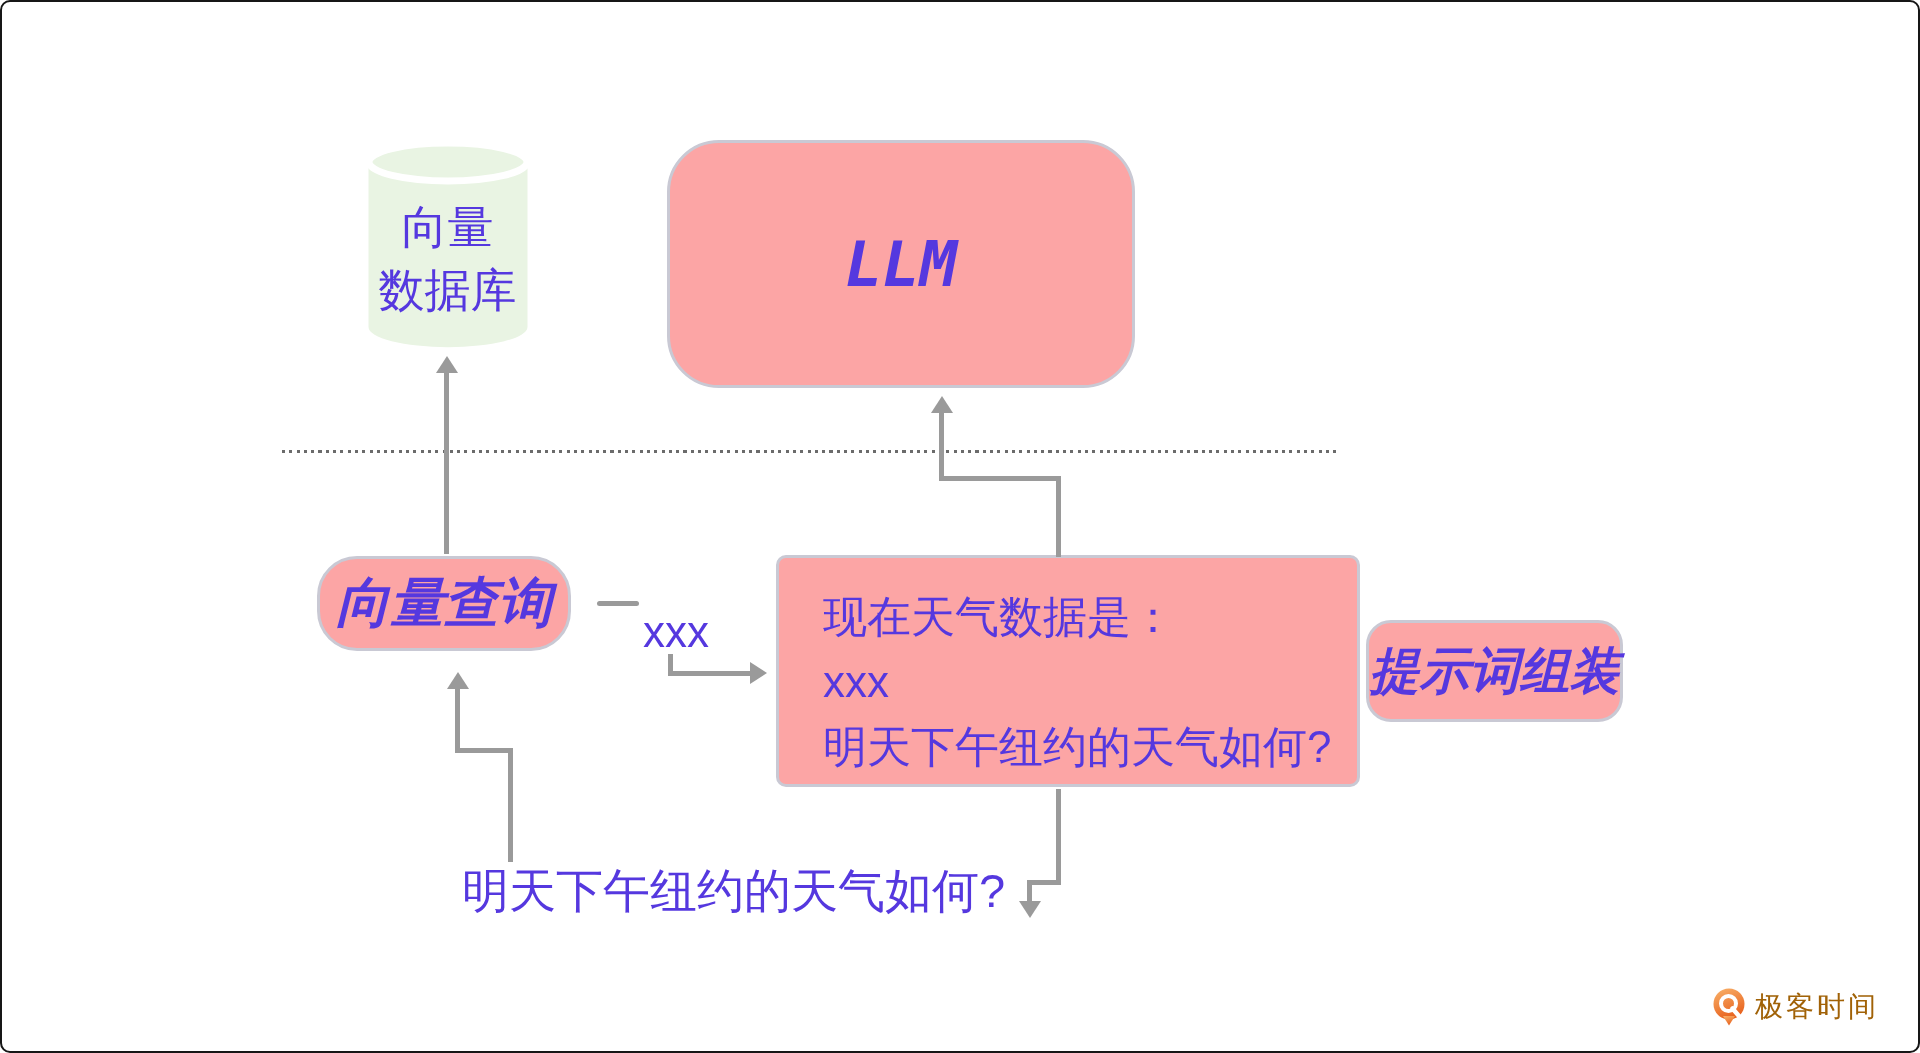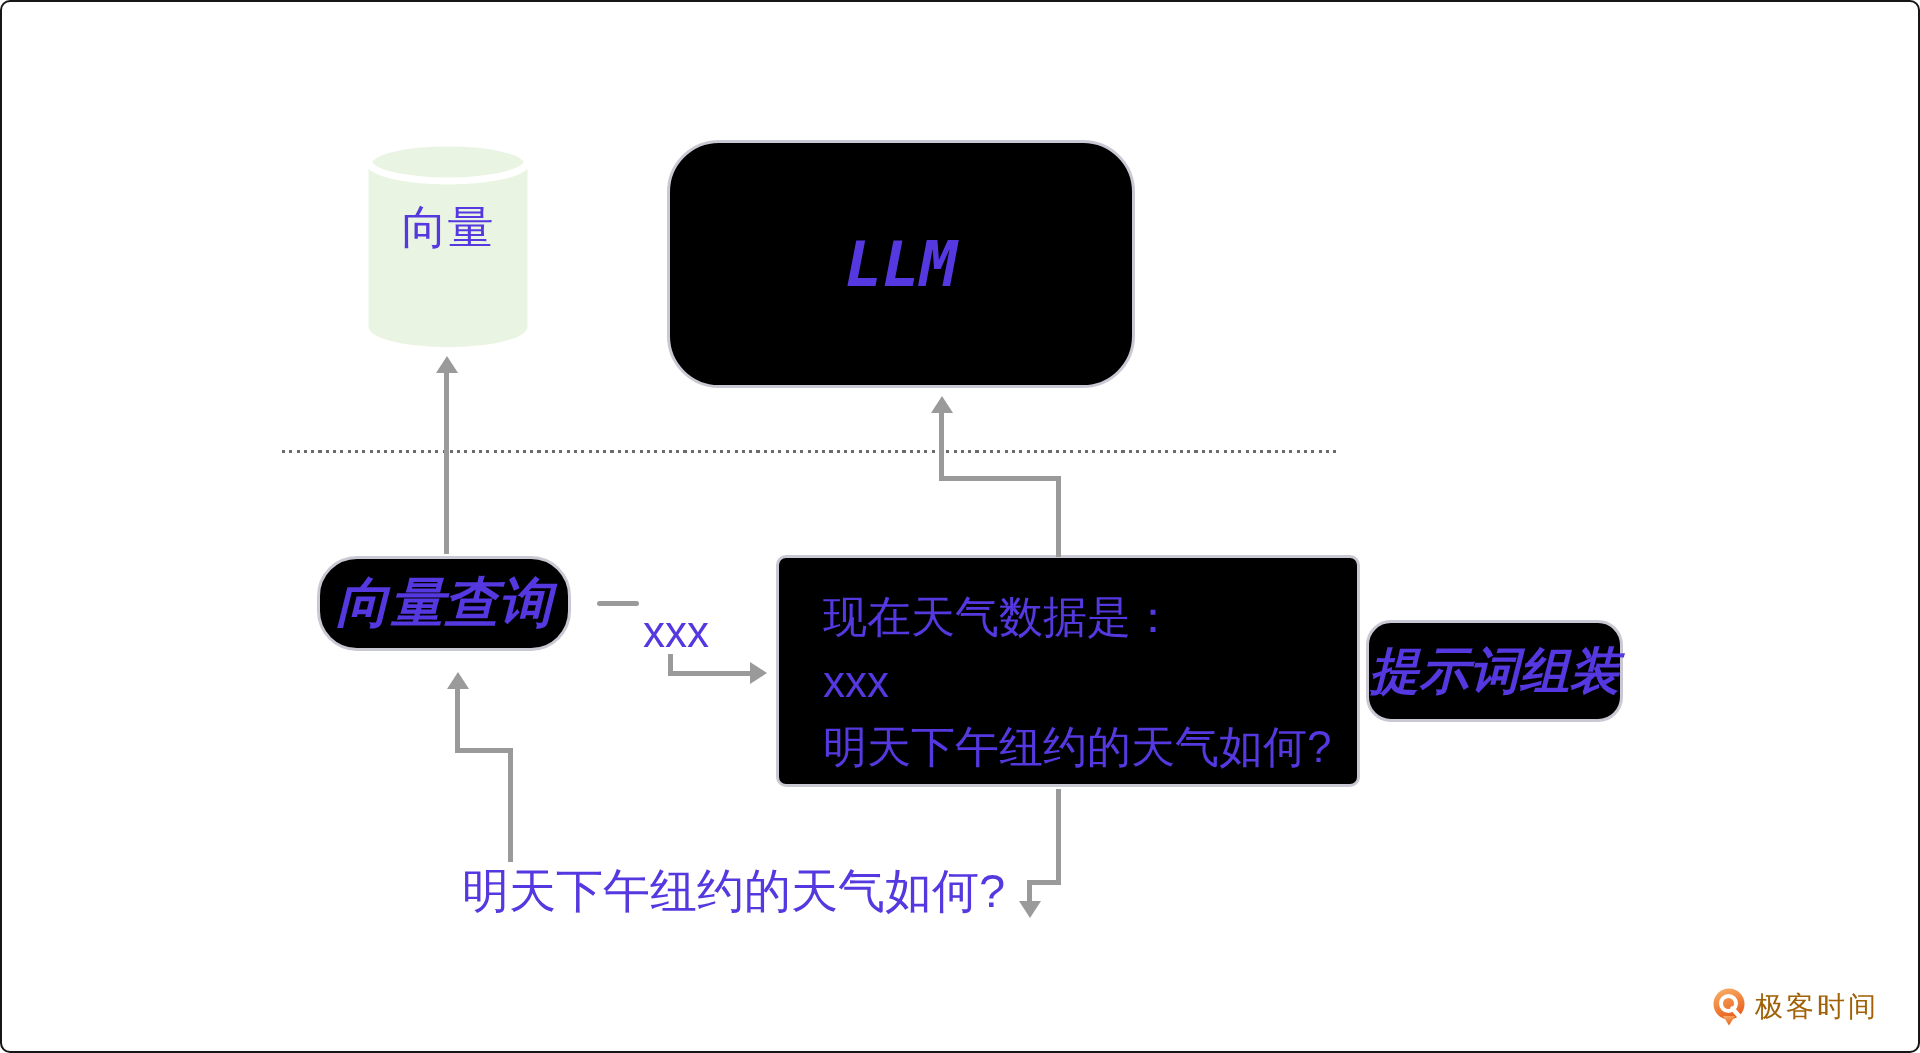--- a/index.html
+++ b/index.html
@@ -4,21 +4,21 @@
 <style>
   html,body{margin:0;padding:0;background:#ffffff;}
   .stage{
     position:relative;width:1920px;height:1053px;background:#ffffff;overflow:hidden;
     font-family:"Liberation Sans","DejaVu Sans",sans-serif;
   }
   .frame{position:absolute;inset:0;border:2px solid #161616;border-radius:10px;box-sizing:border-box;}
 
   
   .node{
-    position:absolute;background:#000000;border:3px solid #c9c9d4;box-sizing:border-box;
+    position:absolute;background:#fca5a5;border:3px solid #c9c9d4;box-sizing:border-box;
     display:flex;align-items:center;justify-content:center;
   }
   .purple{color:#5538df;}
   .label-bi{font-weight:700;font-style:italic;white-space:nowrap;}
 
   .llm-box{left:667px;top:140px;width:468px;height:248px;border-radius:52px;}
   .llm-text{font-family:"DejaVu Sans Mono","Liberation Mono",monospace;font-style:italic;font-weight:700;font-size:62px;}
 
   .query-box{left:317px;top:556px;width:254px;height:95px;border-radius:40px;}
   .query-text{font-size:54px;}
@@ -64,20 +64,21 @@
   <div class="divider"></div>
 
   <div class="db-wrap">
     <svg width="161" height="206" viewBox="0 0 161 206">
       <path d="M1.5 21 L1.5 185 A79 20 0 0 0 160.5 185 L160.5 21 A79.5 20 0 0 1 1.5 21 Z" fill="#e9f4e3"></path>
       <ellipse cx="81" cy="20" rx="79" ry="19" fill="#e9f4e3" stroke="#ffffff" stroke-width="7"></ellipse>
     </svg>
   </div>
   <div class="db-text purple">
     <div>向量</div>
+    <div>数据库</div>
   </div>
 
   <div class="node llm-box">
     <span class="llm-text purple">LLM</span>
   </div>
 
   <div class="node query-box">
     <span class="query-text label-bi purple">向量查询</span>
   </div>
 

